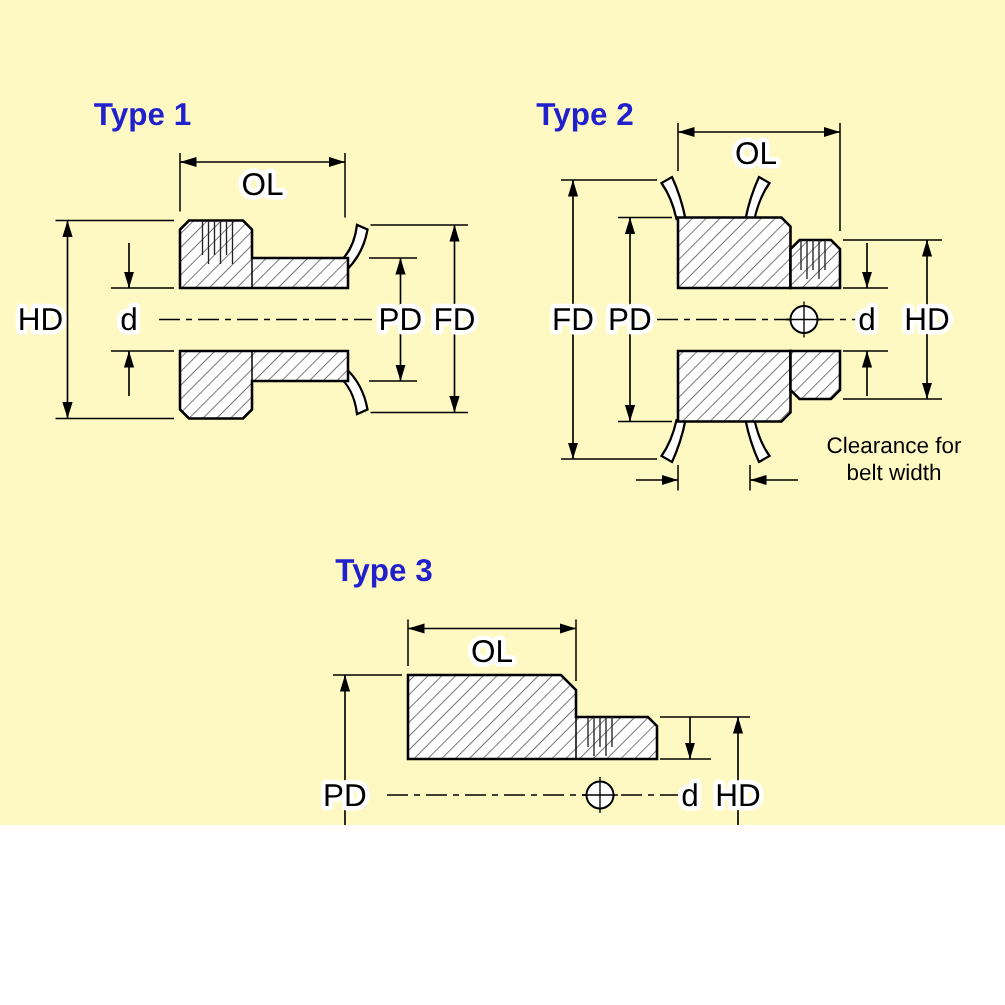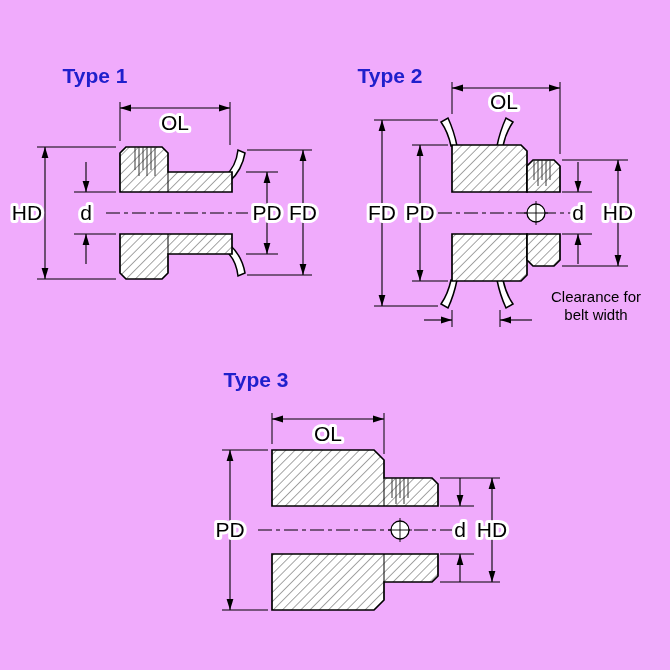--- a/index.html
+++ b/index.html
@@ -1,16 +1,16 @@
 <!DOCTYPE html>
 <html><head>
 <meta charset="utf-8">
 <style>
   html,body{margin:0;padding:0;background:#ffffff;}
-  .canvas{position:relative;width:670px;height:670px;background:#f0abfc;overflow:hidden;}
+  .canvas{position:relative;width:670px;height:550px;background:#fef9c3;overflow:hidden;}
   svg{display:block;}
   .part{fill:url(#hatch);stroke:#000;stroke-width:1.7;stroke-linejoin:miter;}
   .flange{fill:#ffffff;stroke:#000;stroke-width:1.5;}
   .dim{stroke:#000;stroke-width:1.1;}
   .ext{stroke:#000;stroke-width:1;}
   .thin{stroke:#000;stroke-width:1;}
   .screw{stroke:#222;stroke-width:0.9;}
   .cl{stroke:#000;stroke-width:1;stroke-dasharray:14 4 4 4;}
   .crossline{stroke:#000;stroke-width:0.9;}
   .dim-label{font:21px "Liberation Sans",sans-serif;fill:#000;paint-order:stroke;stroke:#fff;stroke-width:6px;stroke-linejoin:round;}

